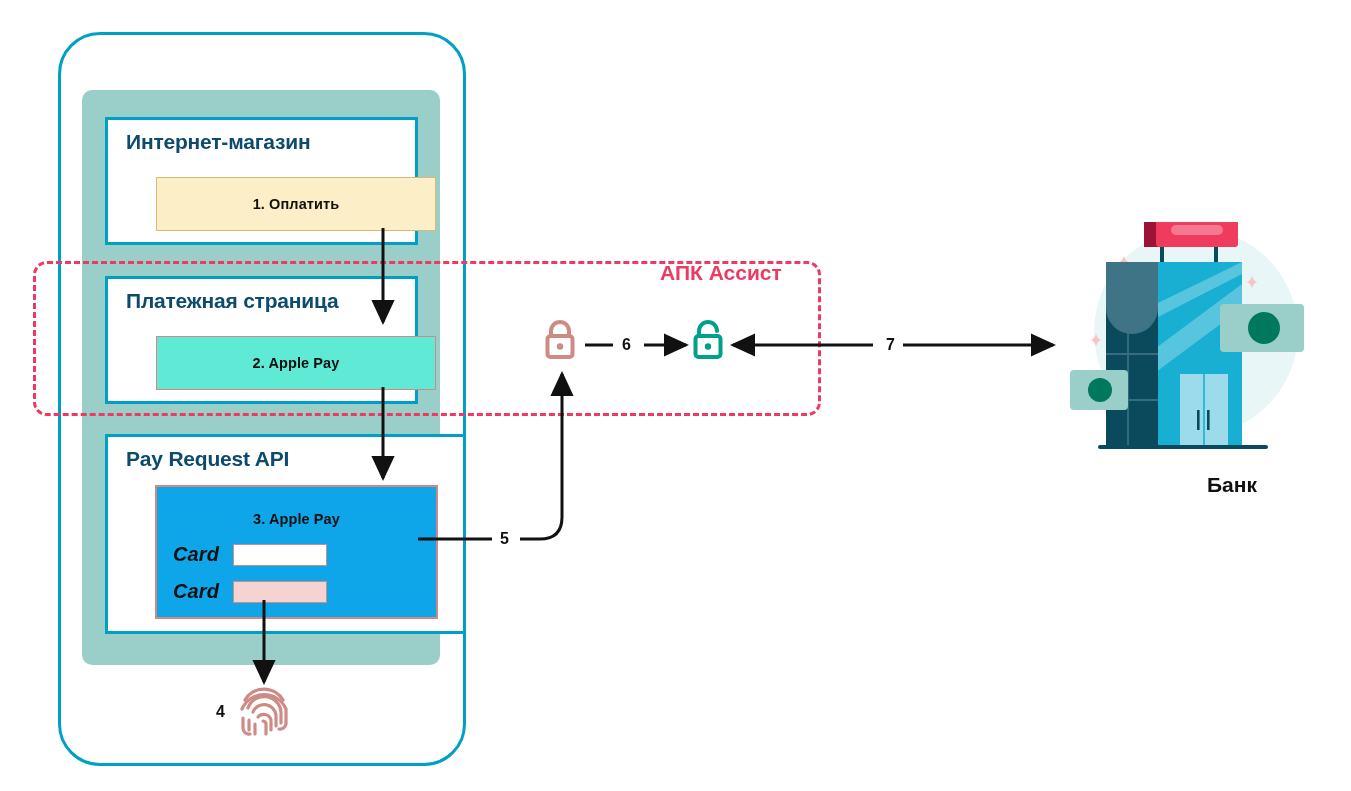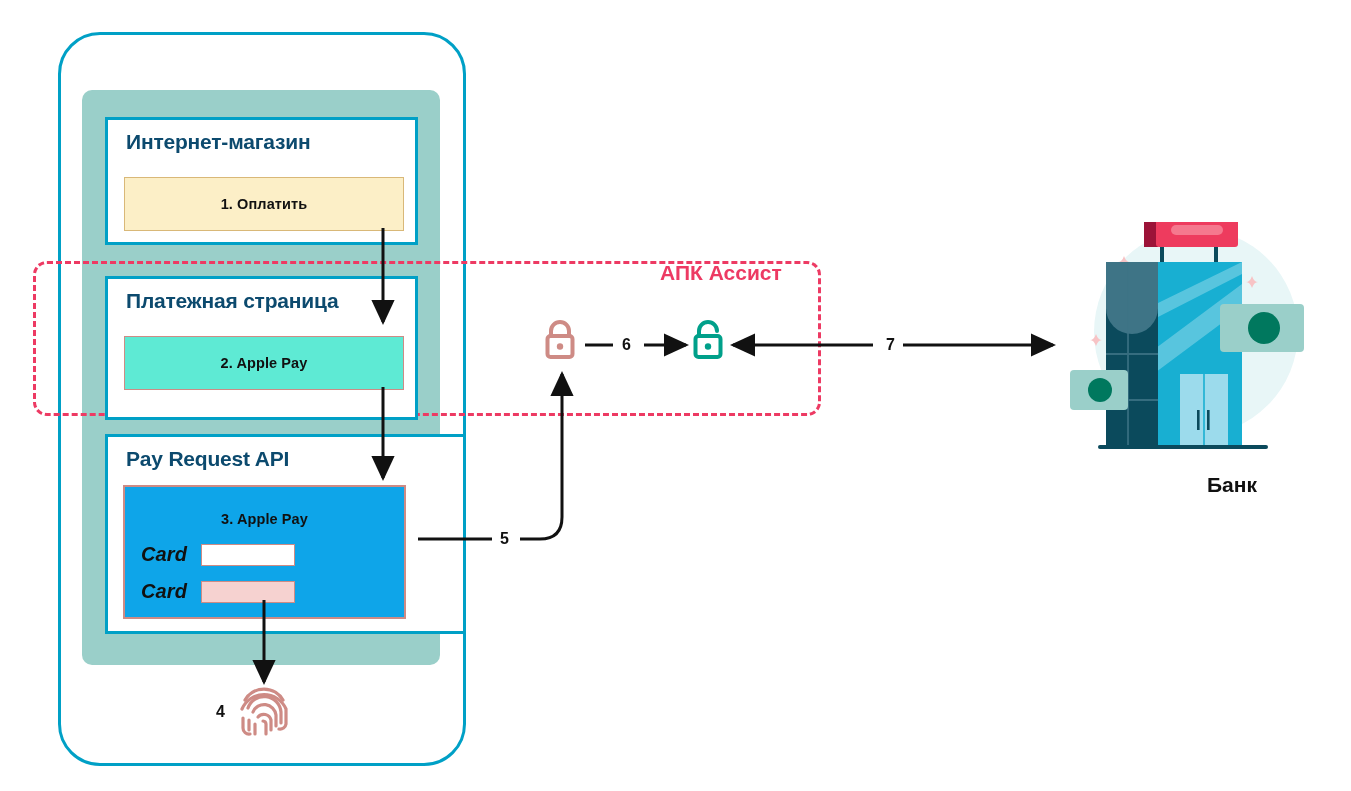--- a/index.html
+++ b/index.html
@@ -48,20 +48,21 @@
   }
   .inner-box {
     position: absolute;
     display: flex;
     align-items: center;
     justify-content: center;
     font-size: 14.5px;
     font-weight: bold;
     color: #111111;
     letter-spacing: 0.1px;
+    margin-left: 32px;
   }
   .box-yellow {
     background: #FCEFC7;
     border: 1.5px solid #D9B878;
   }
   .box-pink {
     background: #5eead4;
     border: 1.5px solid #CE8B85;
   }
   .box-outline-pink {
@@ -154,21 +155,21 @@
   <div class="teal-panel"></div>
 
   <div class="dashed-region"></div>
   <div class="apk-label">АПК Ассист</div>
 
   <div class="card" style="left:105px; top:117px; width:313px; height:128px;">
     <div class="card-title">Интернет-магазин</div>
     <div class="inner-box box-yellow" style="left:16px; top:57px; width:280px; height:54px;">1. Оплатить</div>
   </div>
 
-  <div class="card" style="left:105px; top:276px; width:313px; height:144px;">
+  <div class="card" style="left:105px; top:276px; width:313px; height:128px;">
     <div class="card-title">Платежная страница</div>
     <div class="inner-box box-pink" style="left:16px; top:57px; width:280px; height:54px;">2. Apple Pay</div>
   </div>
 
   <div class="card" style="left:105px; top:434px; width:361px; height:200px;">
     <div class="card-title">Pay Request API</div>
     <div class="inner-box box-outline-pink" style="left:15px; top:48px; width:283px; height:134px; display:block;">
       <div class="step3-title" style="top:24px;">3. Apple Pay</div>
       <div class="field-row" style="left:0px; top:56px; width:100%;">
         <span class="field-label">Card</span>

